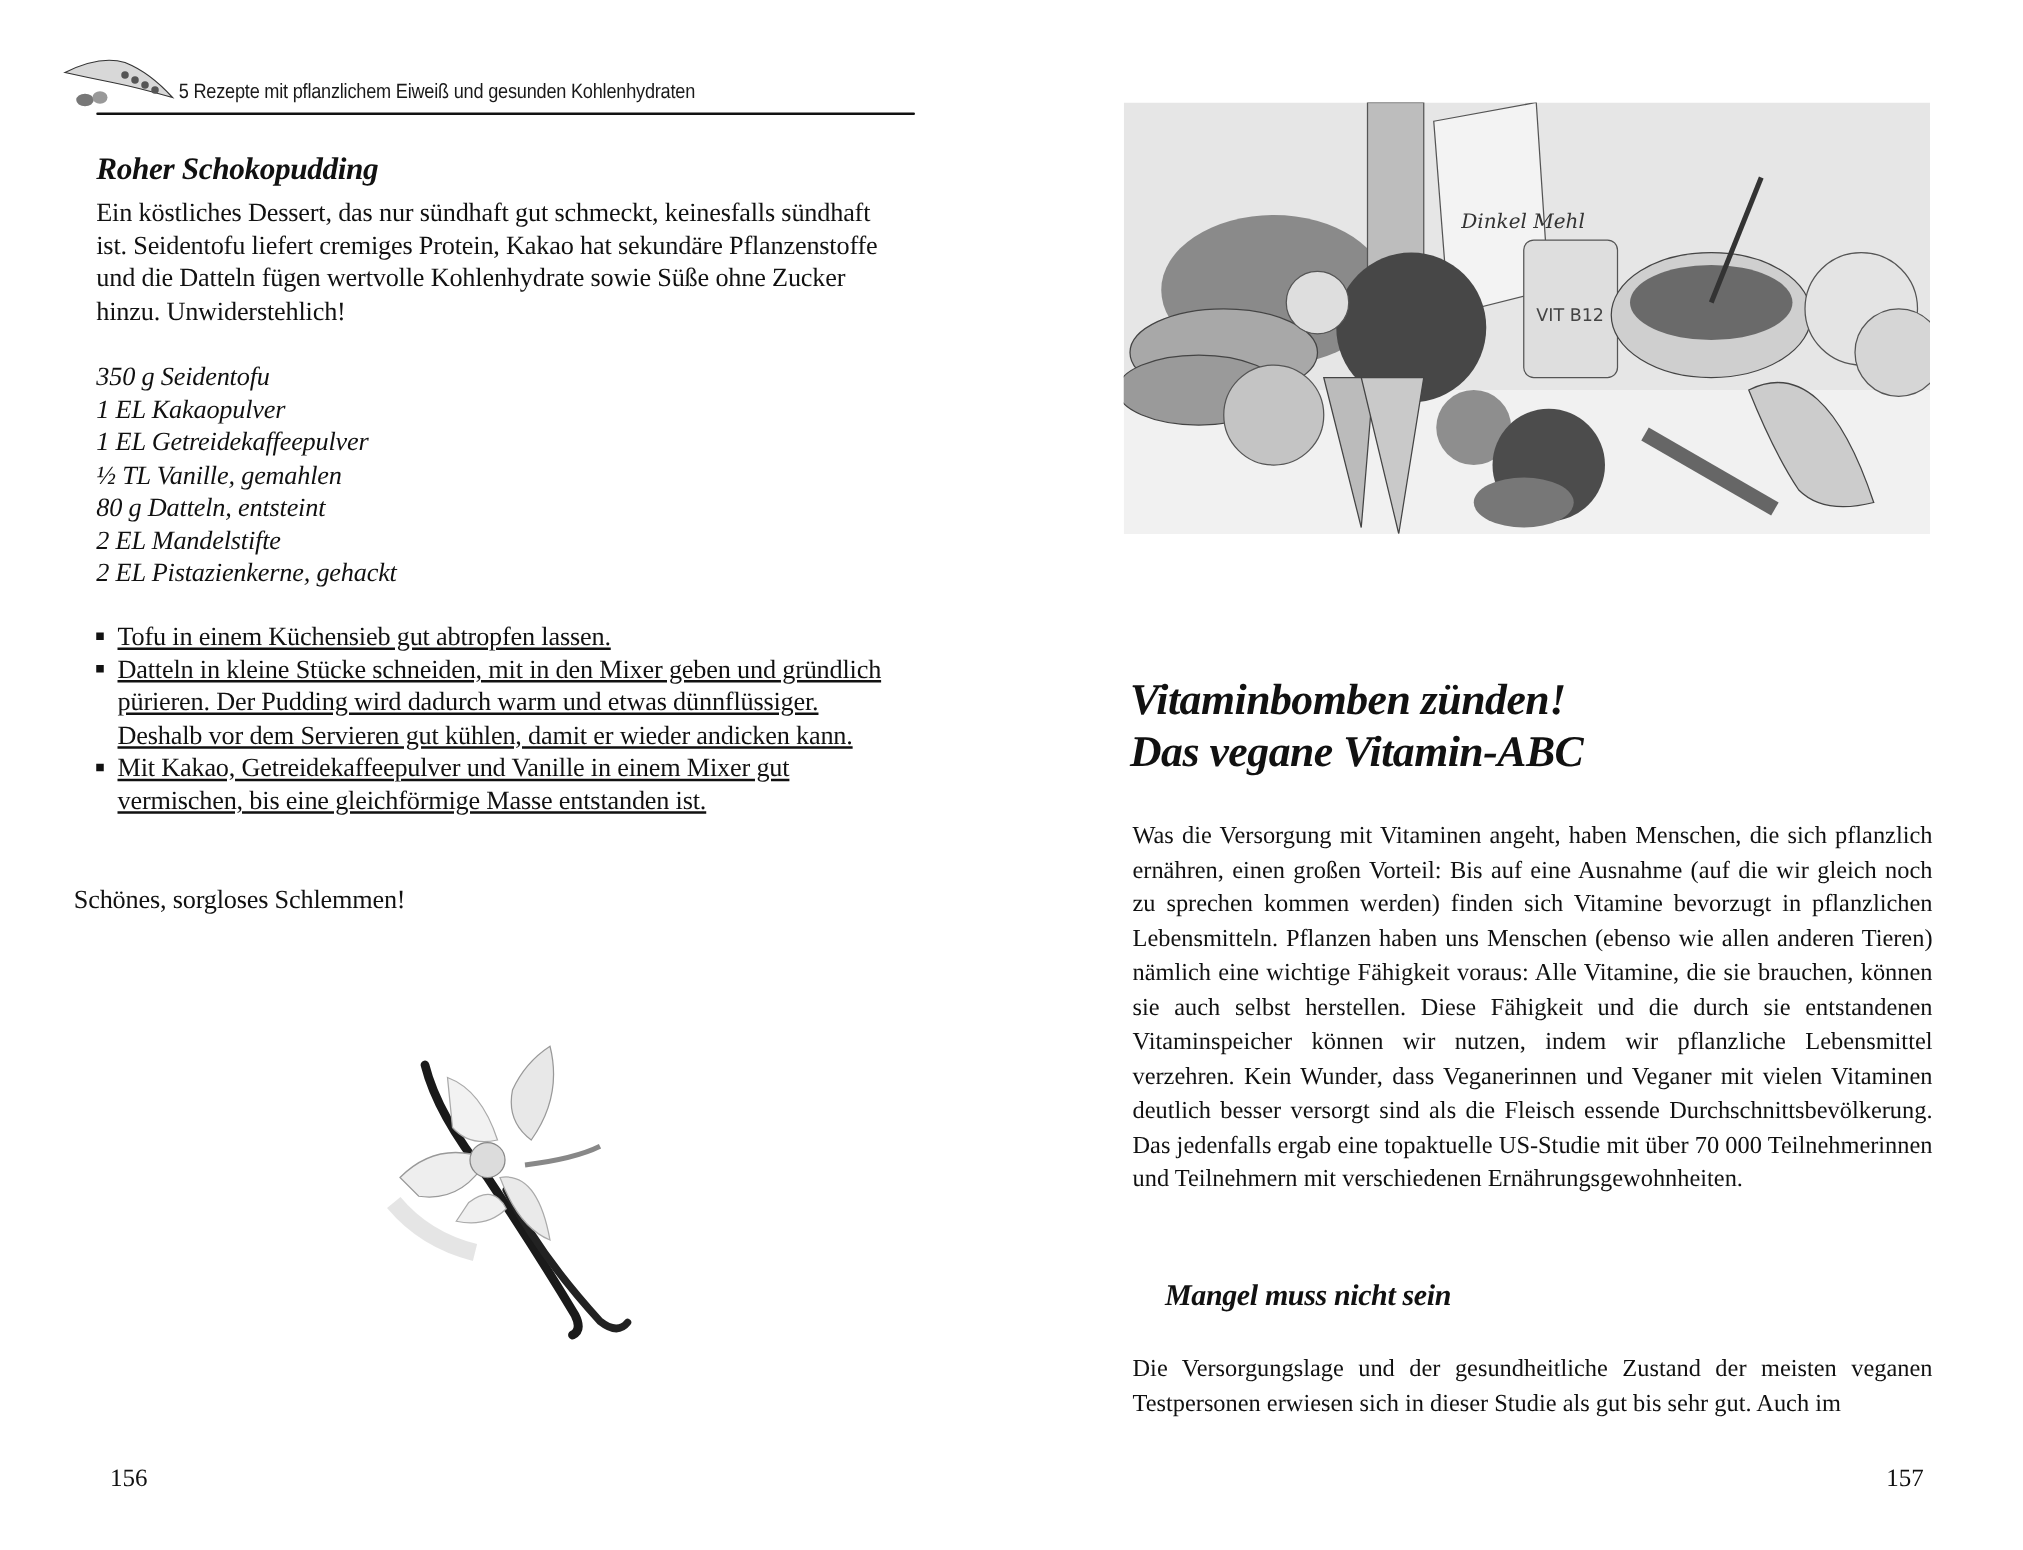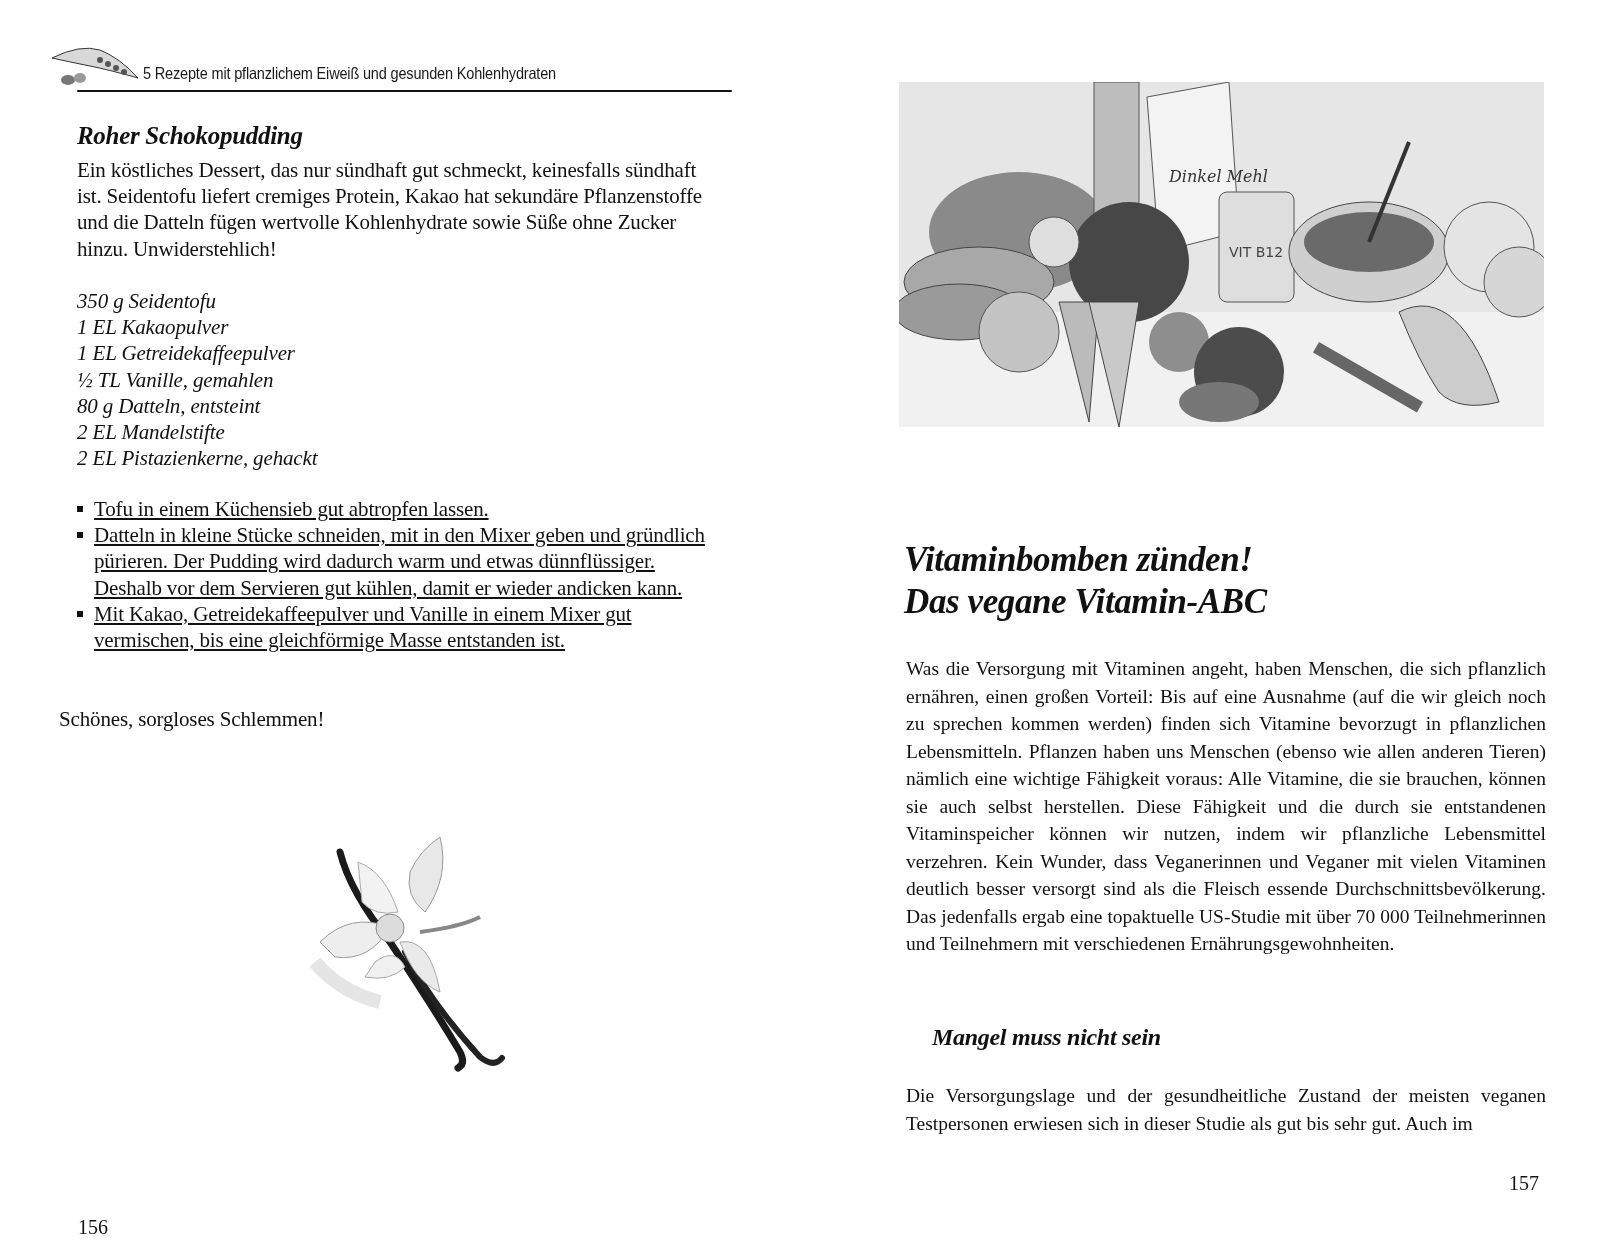--- a/index.html
+++ b/index.html
@@ -18,21 +18,21 @@
   .recipe-title { position: absolute; left: 77px; top: 122px; font-size: 25px; font-weight: bold; font-style: italic; letter-spacing: -0.3px; }
   .text-block { font-size: 21px; line-height: 26.2px; letter-spacing: -0.15px; }
   .intro { position: absolute; left: 77px; top: 157px; width: 645px; }
   .ingredients { position: absolute; left: 77px; top: 288px; width: 400px; list-style: none; font-style: italic; }
   .steps { position: absolute; left: 77px; top: 496px; width: 650px; list-style: none; }
   .steps li { position: relative; padding-left: 17px; text-decoration: underline; }
   .steps li .bullet { position: absolute; left: 0; top: 10px; width: 6px; height: 6px; background: #111; }
   .closing { position: absolute; left: 59px; top: 706px; }
   .vanilla { position: absolute; left: 280px; top: 832px; width: 260px; height: 260px; }
   .page-number { position: absolute; top: 1172px; font-size: 20px; }
-  .page-left .page-number { left: 78px; margin-top: 44px; }
+  .page-left .page-number { left: 88px; }
   .page-right .page-number { left: 700px; }
 
   
   .food-illustration { position: absolute; left: 90px; top: 82px; width: 645px; height: 345px; }
   .chapter-title { position: absolute; left: 95px; top: 510px; font-size: 35px; line-height: 42px; font-weight: bold; font-style: italic; letter-spacing: -0.4px; margin-top: 29px; }
   .body-para { position: absolute; left: 97px; top: 655px; width: 640px; text-align: justify; font-size: 19.5px; line-height: 27.5px; }
   .subheading { position: absolute; left: 97px; top: 1024px; font-size: 24px; font-weight: bold; font-style: italic; letter-spacing: -0.3px; margin-left: 26px; }
   .body-para-2 { position: absolute; left: 97px; top: 1082px; width: 640px; text-align: justify; font-size: 19.5px; line-height: 27.5px; }
 </style>
 </head>

